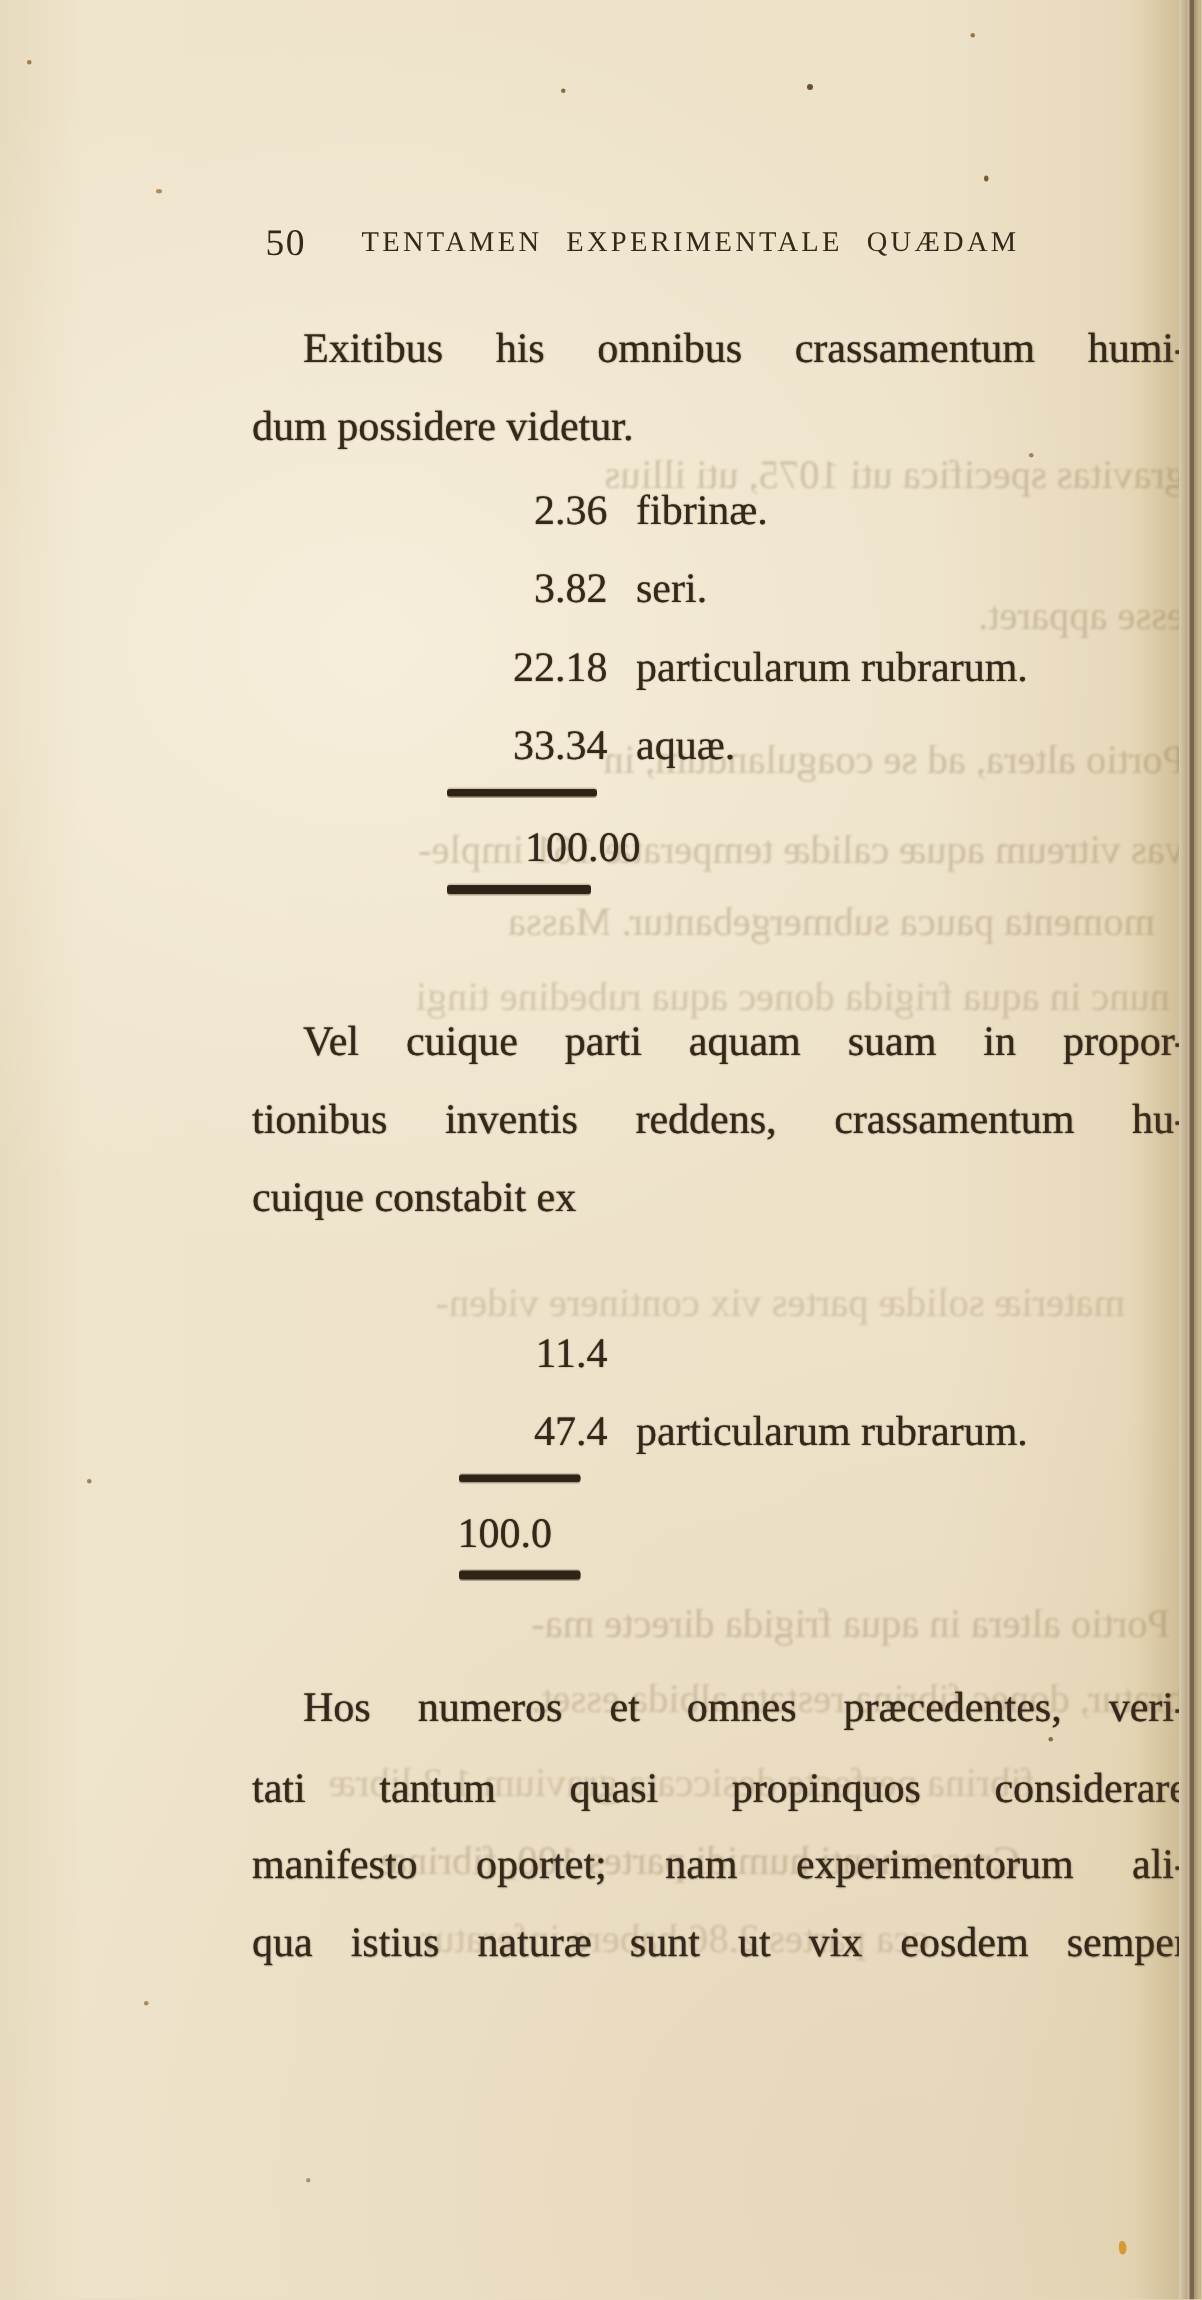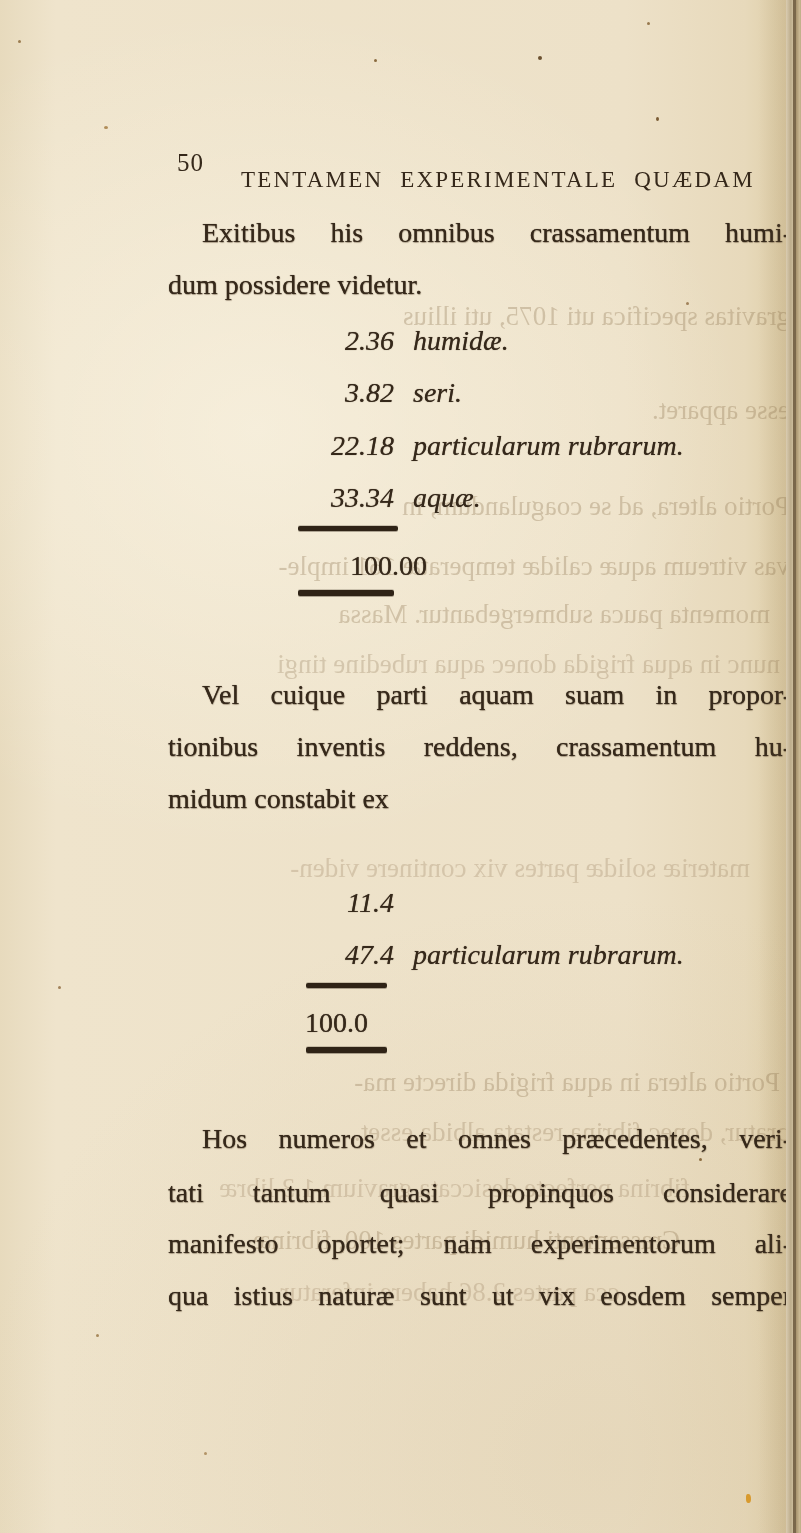--- a/index.html
+++ b/index.html
@@ -33,23 +33,23 @@
   .line {
     position: absolute;
     font-size: 28px; line-height: 34px;
     color: #35281a;
     text-shadow: 0 0 0.8px rgba(53,38,24,0.85), 0.4px 0.5px 0.9px rgba(70,48,26,0.35);
     white-space: nowrap;
   }
   .just { white-space: normal; text-align: justify; text-align-last: justify; }
   .header-row { position:absolute; top:149px; left:0; width:801px; height:34px; }
   .pageno { position:absolute; left:177px; top:0; font-size:25px; letter-spacing:1px; }
-  .runtitle { position:absolute; left:241px; top:2px; font-size:23px; letter-spacing:2.2px; word-spacing:9px;margin-top:16px; }
+  .runtitle { position:absolute; left:241px; top:2px; font-size:19px; letter-spacing:2.2px; word-spacing:9px; }
 
-  .trow { position:absolute; left:1px; width:698px; height:34px;font-style:italic; }
+  .trow { position:absolute; left:12px; width:698px; height:34px; }
   .tval { position:absolute; left:283px; width:110px; text-align:right;
           font-size:28px; line-height:34px; text-shadow: 0 0 0.8px rgba(53,38,24,0.85); }
   .tlabel { position:absolute; left:412px; font-size:28px; line-height:34px; white-space:nowrap;
           text-shadow: 0 0 0.8px rgba(53,38,24,0.85); }
 
   .rule { position:absolute; background:#2f2316; border-radius:2px;
           box-shadow: 0 1px 0 rgba(47,35,22,0.35), 0 -1px 0 rgba(47,35,22,0.2); }
   .rule1 { top:526px; left:298px; width:100px; height:5px; }
   .rule2 { top:590px; left:298px; width:96px;  height:6px; }
   .rule3 { top:983px; left:306px; width:81px;  height:5px; }
@@ -117,41 +117,41 @@
   <div class="header-row">
     <span class="pageno">50</span>
     <span class="runtitle">TENTAMEN EXPERIMENTALE QUÆDAM</span>
   </div>
 
   <div class="line just" style="top:216px; left:202px; width:590px;">Exitibus his omnibus crassamentum humi-</div>
   <div class="line" style="top:268px; left:168px;">dum possidere videtur.</div>
 
   <div class="trow" style="top:324px;">
     <span class="tval">2.36</span>
-    <span class="tlabel">humidæ.</span>
+    <span class="tlabel">fibrinæ.</span>
   </div>
   <div class="trow" style="top:376px;">
     <span class="tval">3.82</span>
     <span class="tlabel">seri.</span>
   </div>
   <div class="trow" style="top:429px;">
     <span class="tval">22.18</span>
     <span class="tlabel">particularum rubrarum.</span>
   </div>
   <div class="trow" style="top:481px;">
     <span class="tval">33.34</span>
     <span class="tlabel">aquæ.</span>
   </div>
   <div class="rule rule1"></div>
   <div class="total total1">100.00</div>
   <div class="rule rule2"></div>
 
   <div class="line just" style="top:678px; left:202px; width:590px;">Vel cuique parti aquam suam in propor-</div>
   <div class="line just" style="top:730px; left:168px; width:624px;">tionibus inventis reddens, crassamentum hu-</div>
-  <div class="line" style="top:782px; left:168px;">midum constabit ex</div>
+  <div class="line" style="top:782px; left:168px;">cuique constabit ex</div>
 
   <div class="trow" style="top:886px;">
     <span class="tval">11.4</span>
   </div>
   <div class="trow" style="top:938px;">
     <span class="tval">47.4</span>
     <span class="tlabel">particularum rubrarum.</span>
   </div>
   <div class="rule rule3"></div>
   <div class="total total2">100.0</div>

